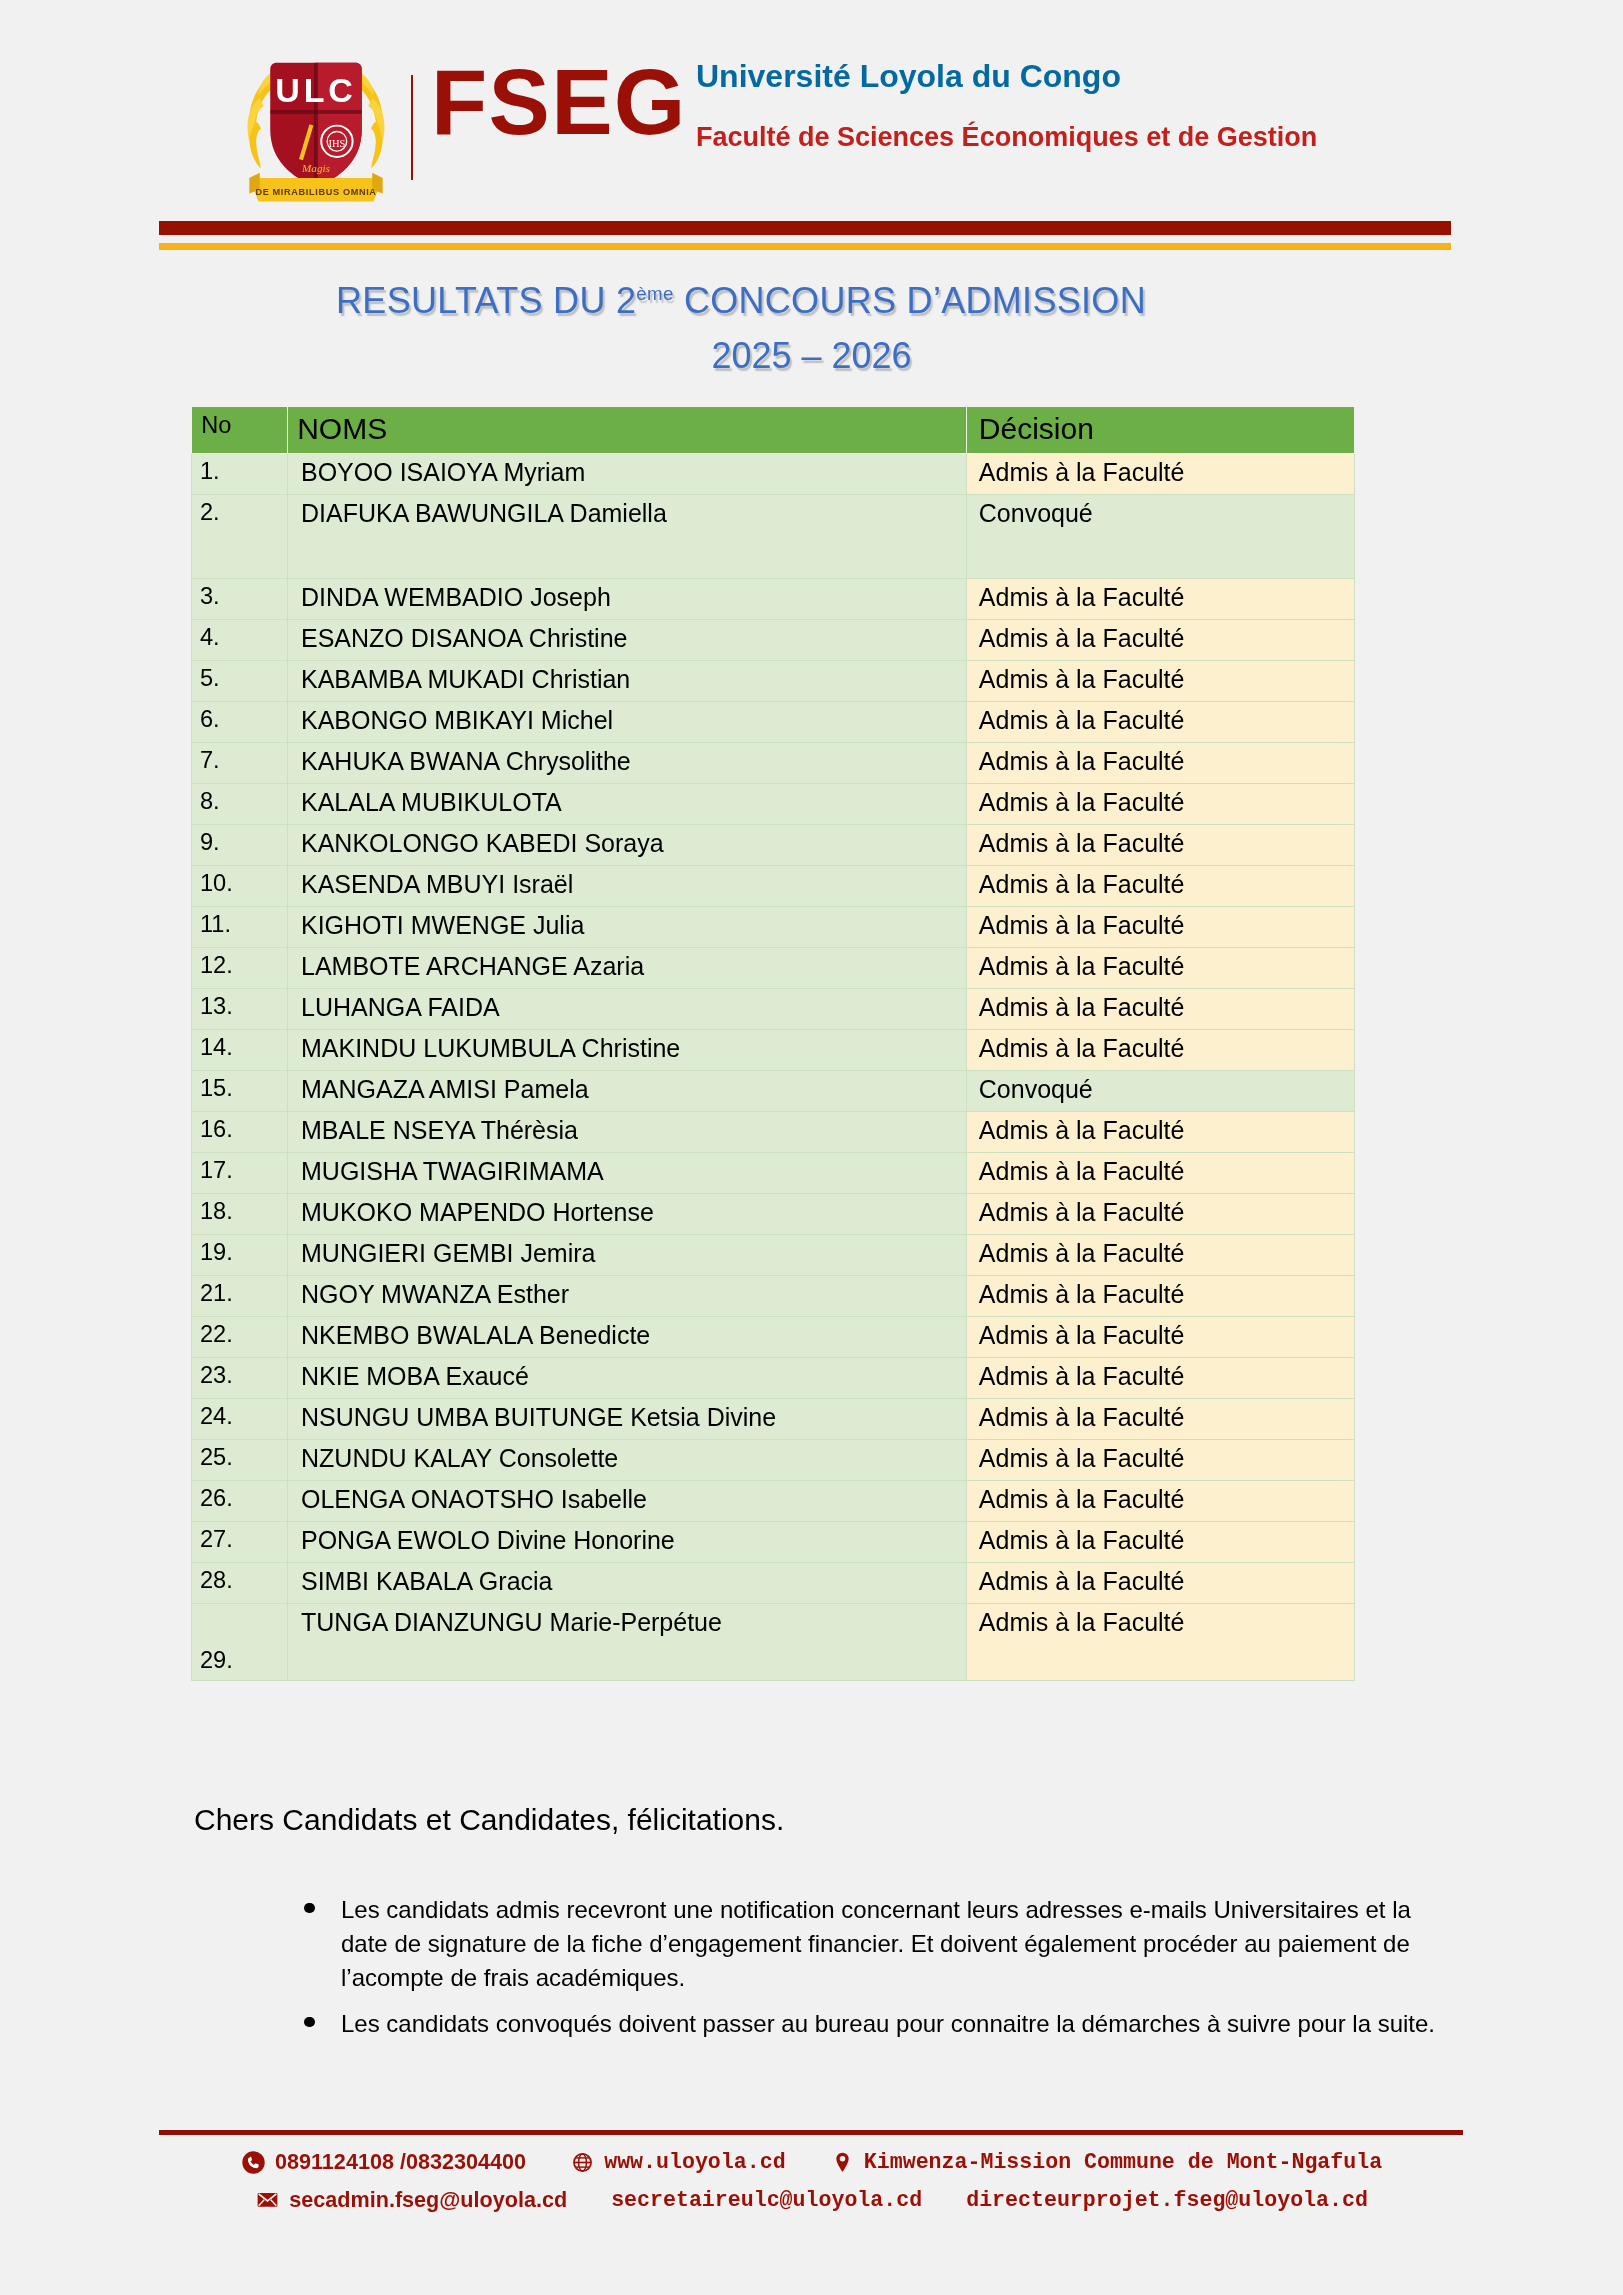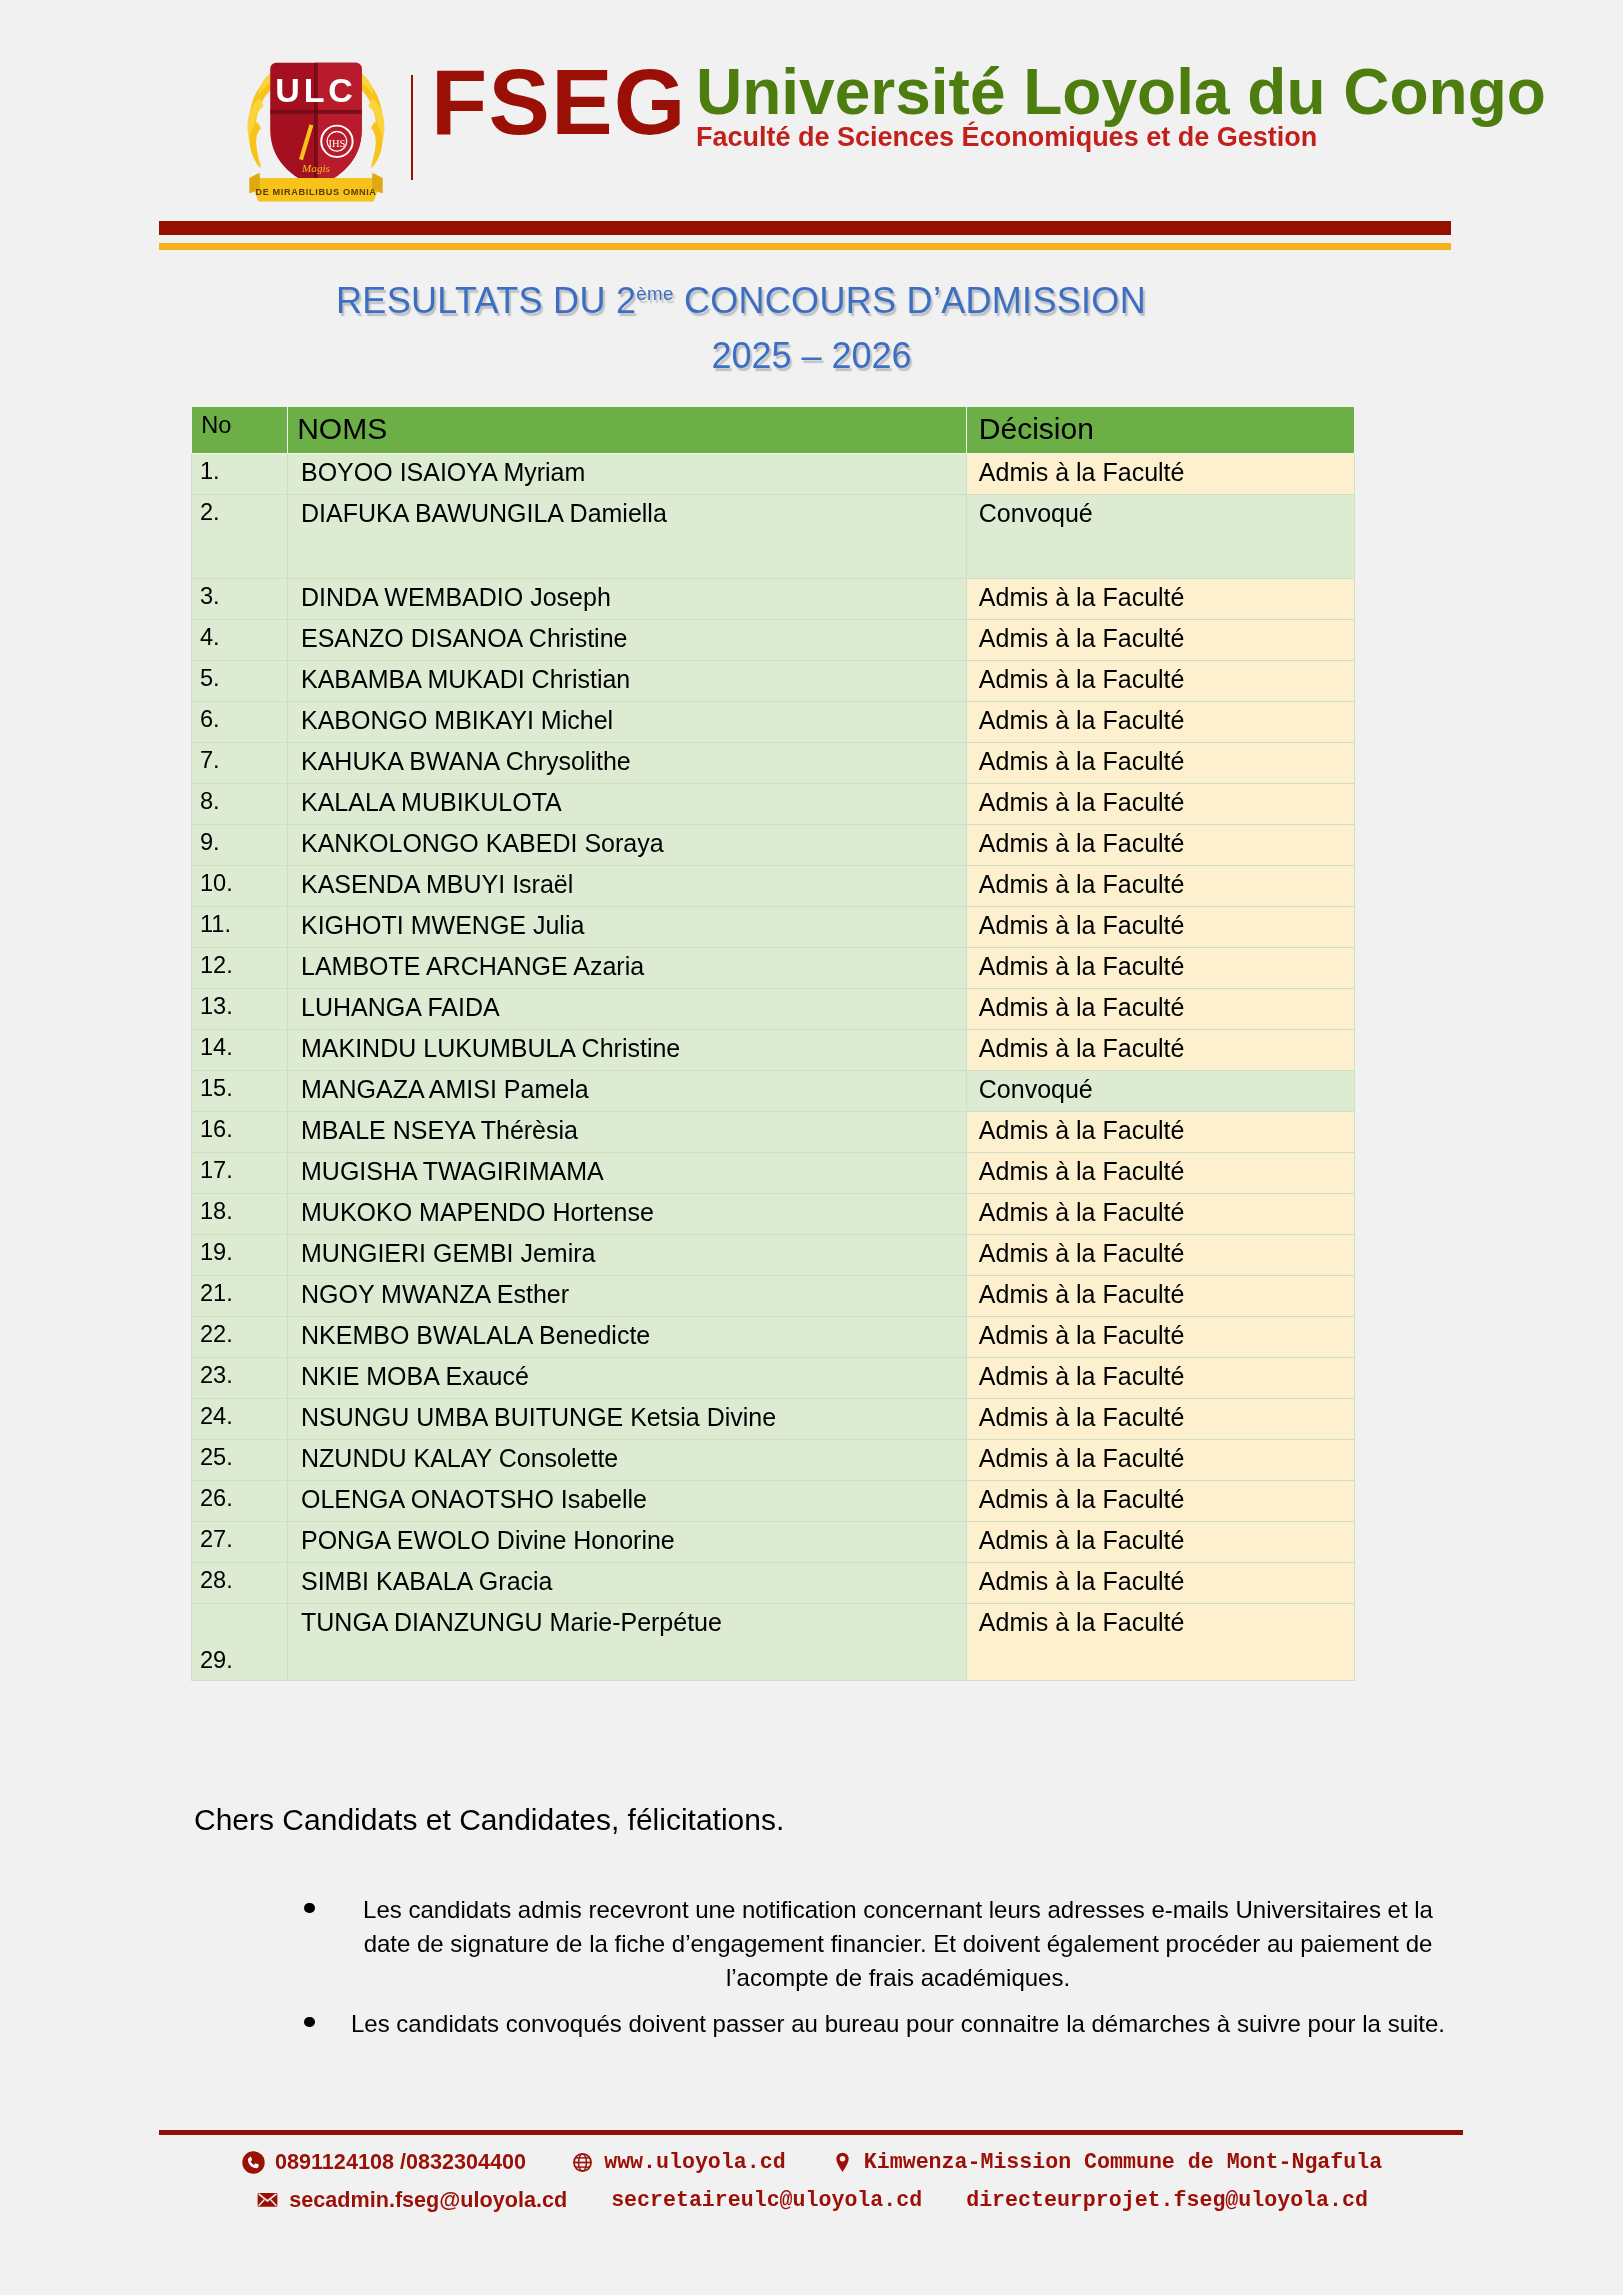--- a/index.html
+++ b/index.html
@@ -39,23 +39,23 @@
     font-size: 92px;
     font-weight: bold;
     letter-spacing: 1.3px;
     color: #9B1006;
     line-height: 1;
     font-family: "Liberation Sans", sans-serif;
   }
   .uni-title {
     position: absolute;
     left: 696px; top: 60px;
-    font-size: 64px;
+    font-size: 32px;
     font-weight: bold;
-    color: #4d7c0f;
+    color: #0369a1;
     line-height: 1;
     white-space: nowrap;
   }
   .uni-sub {
     position: absolute;
     left: 696px; top: 124px;
     font-size: 27px;
     font-weight: bold;
     color: #C31F1B;
     line-height: 1;
@@ -161,21 +161,20 @@
     margin: 0;
     padding: 0 0 0 59px;
     list-style: none;
   }
   .notes li {
     position: relative;
     font-size: 24px;
     line-height: 1.42;
     color: #000;
     margin-bottom: 11.8px;
-    text-align: center;
   }
   .notes li .bullet {
     position: absolute;
     left: -37px; top: 0.40em;
     width: 10.5px; height: 10.5px;
     background: #000;
     border-radius: 50%;
   }
 
   

